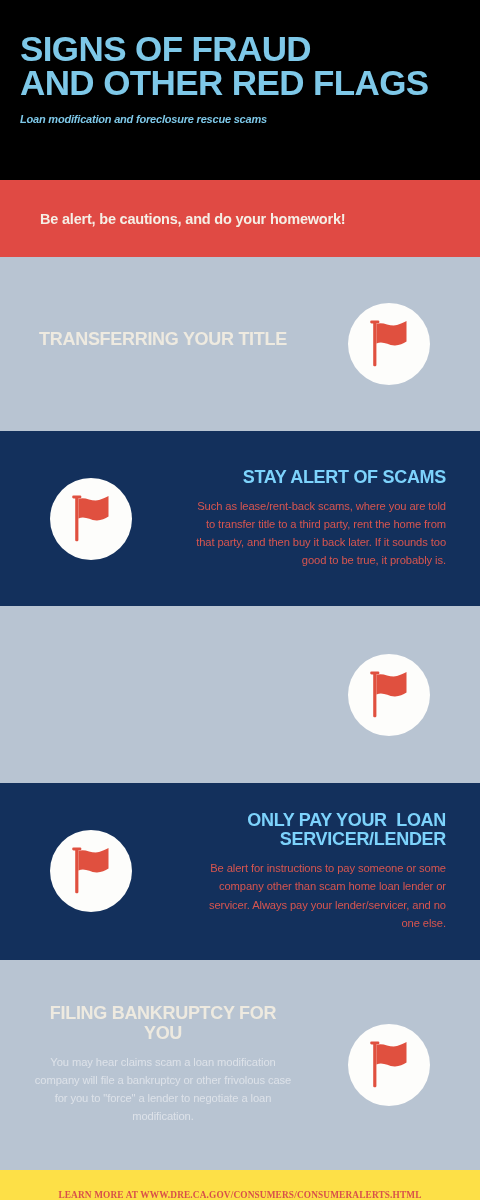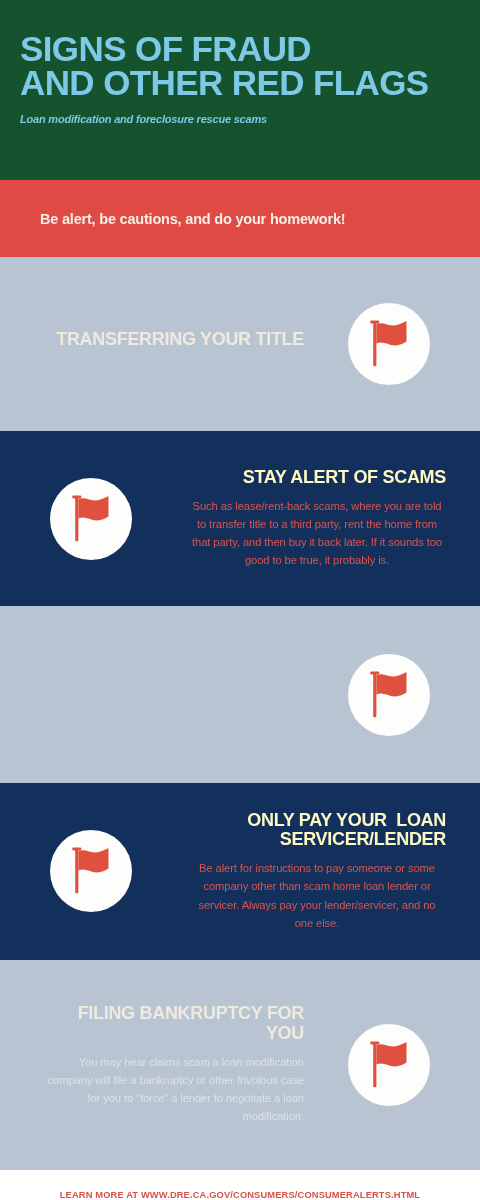--- a/index.html
+++ b/index.html
@@ -5,21 +5,21 @@
   html,body{margin:0;padding:0;}
   body{
     width:480px;height:1200px;
     background:#13305c;
     font-family:"Liberation Sans",sans-serif;
     overflow:hidden;
   }
   .poster{width:480px;height:1200px;position:relative;display:flex;flex-direction:column;}
 
   
-  .header{background:#14532d;padding:32px 20px 0 20px;height:185px;box-sizing:border-box;}
+  .header{background:#000000;padding:32px 20px 0 20px;height:185px;box-sizing:border-box;}
   .title{
     color:#7ec8e8;
     font-size:35px;line-height:0.98;
     font-weight:bold;
     letter-spacing:-0.6px;
     margin:0;
     text-transform:uppercase;
   }
   .title .l2{display:block;}
   .subtitle{
@@ -50,25 +50,25 @@
   .section{
     display:flex;align-items:center;
     box-sizing:border-box;
     padding:0 34px;
     position:relative;
   }
   .section.light{background:#b8c4d2;}
   .section.dark{background:#13305c;}
   .section.light .sec-heading{color:#eeeae0;}
   .section.light .sec-body{color:#dde2e9;}
-  .section.dark .sec-heading{color:#fef9c3;}
-  .section.dark .sec-body{color:#d8554f;text-align:center;}
+  .section.dark .sec-heading{color:#7dd3fc;}
+  .section.dark .sec-body{color:#d8554f;}
 
   .sec-text{flex:0 0 auto;}
-  .section.light .sec-text{width:258px;text-align:right;margin-left:12px;}
+  .section.light .sec-text{width:258px;text-align:center;}
   .section.dark  .sec-text{width:258px;text-align:right;margin-left:auto;}
 
   .sec-heading{
     font-size:18px;
     font-weight:bold;
     line-height:1.06;
     text-transform:uppercase;
     letter-spacing:-0.3px;
     margin:0 0 10px 0;
     white-space:pre-wrap;
@@ -85,25 +85,26 @@
     width:82px;height:82px;border-radius:50%;
     background:#fdfdfb;
     flex:0 0 auto;
     display:flex;align-items:center;justify-content:center;
   }
   .section.light .medallion{margin-left:auto;margin-right:16px;}
   .section.dark  .medallion{margin-left:16px;margin-right:auto;}
 
   
   .footer{
-    background:#ffffff;
+    background:#fde047;
     flex:1 1 auto;
     display:flex;align-items:flex-start;justify-content:center;
     padding-top:20px;
     box-sizing:border-box;
+    font-family:Liberation Serif, serif;
   }
   .footer-link{
     color:#d8504a;
     font-size:9.3px;
     font-weight:bold;
     letter-spacing:0.15px;
     text-transform:uppercase;
     text-decoration:none;
   }
 </style>

